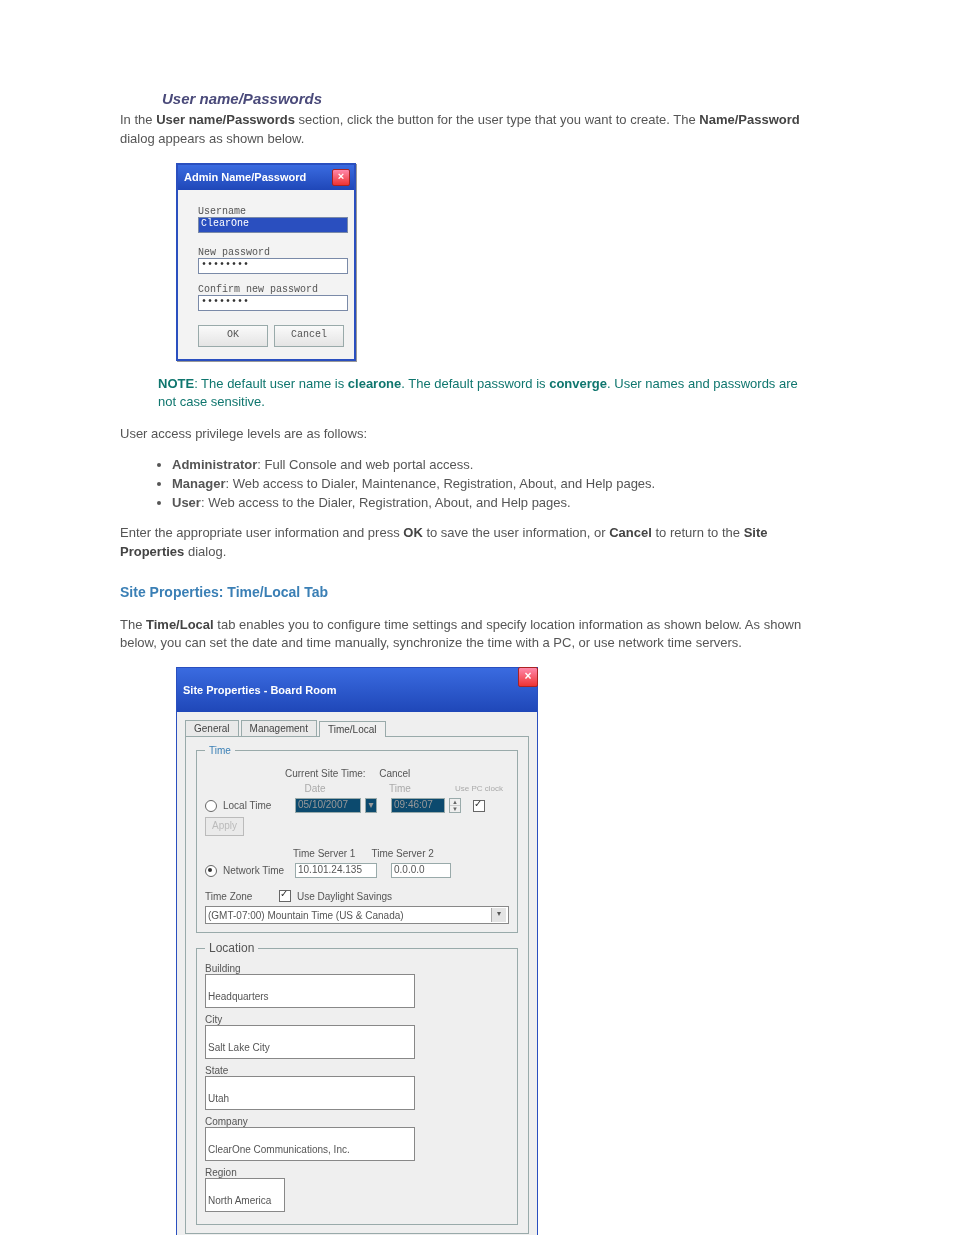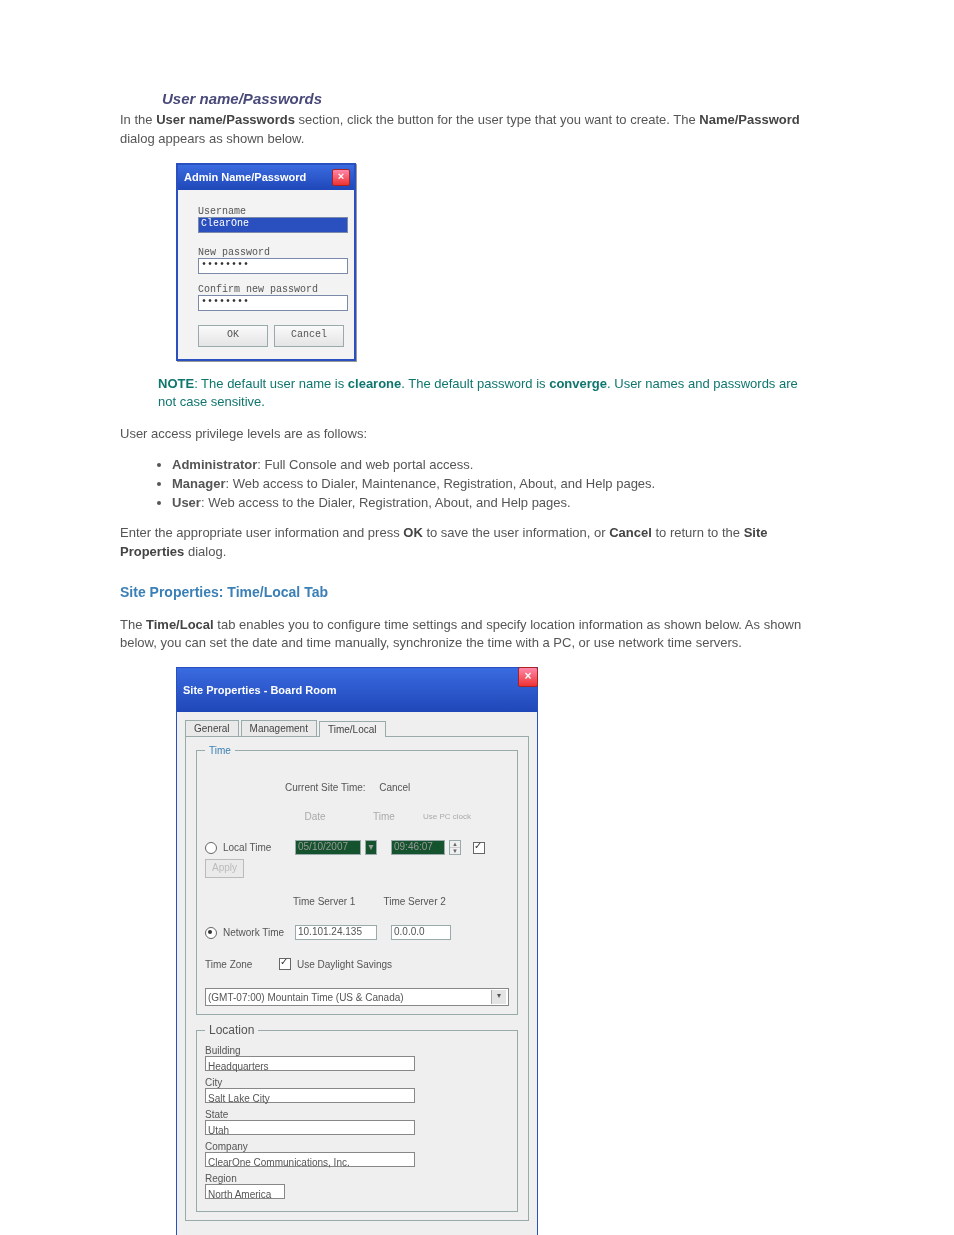--- a/index.html
+++ b/index.html
@@ -147,58 +147,58 @@
     font-size: 10px;
     color: #555;
   }
   .dlg2 fieldset.time {
     border: 1px solid #9aa;
     padding: 8px;
     margin-bottom: 8px;
   }
   .dlg2 fieldset.time legend { font-size: 10px; color: #3a7fb5; padding: 0 4px; }
   .grey { color: #aaa; }
-  .dlg2 .row { display: flex; align-items: center; gap: 4px; flex-wrap: wrap; margin: 18px 0; }
-  .dlg2 .hdr-row { margin-left: 80px; gap: 14px; }
+  .dlg2 .row { display: flex; align-items: center; gap: 4px; flex-wrap: wrap; margin: 4px 0; }
+  .dlg2 .hdr-row { margin-left: 80px; gap: 30px; }
   .radio {
     display: inline-block; width: 10px; height: 10px; border: 1px solid #666;
     border-radius: 50%; margin-right: 2px; position: relative; background: #fff;
   }
   .radio.on::after {
     content: ""; position: absolute; left: 2px; top: 2px;
     width: 4px; height: 4px; background: #333; border-radius: 50%;
   }
   .cbx {
     display: inline-block; width: 10px; height: 10px; border: 1px solid #666;
     background: #fff; position: relative; margin-right: 2px;
   }
   .cbx.on::after { content: "✓"; position: absolute; left: 0; top: -3px; font-size: 10px; color: #333; }
   .tinp {
     border: 1px solid #9aa; background: #fff; height: 15px;
     font-size: 10px; padding: 0 2px; box-sizing: border-box;
   }
-  .tinp.dis { color: #999; background: #14532d; }
+  .tinp.dis { color: #999; background: #0c4a6e; }
   .applybtn {
     border: 1px solid #bbb; background: #eaeaea; color: #bbb;
     height: 17px; font-size: 10px; padding: 0 6px; line-height: 15px;
   }
   .spin {
     display: inline-flex; flex-direction: column; border: 1px solid #9aa;
     width: 12px; height: 15px; box-sizing: border-box;
   }
   .spin div { flex:1; text-align:center; font-size:6px; line-height:6px; color:#666; border-bottom:1px solid #ccc;}
   .spin div:last-child{border:none;}
 
   .dlg2 fieldset.loc { border: 1px solid #9aa; padding: 6px 8px; }
   .dlg2 fieldset.loc legend { font-size: 12px; color: #555; padding: 0 4px; }
   .locfield { margin: 2px 0 6px 0; }
   .locfield .ll { font-size: 10px; color: #555; }
   .locfield .linp {
     border: 1px solid #888; background: #fff; width: 210px;
-    height: 15px; font-size: 10px; padding: 4px 2px; box-sizing: border-box;
+    height: 15px; font-size: 10px; padding: 16px 2px; box-sizing: border-box;
     display: block;
   }
   .dlg2 .footbtn {
     display: flex; justify-content: flex-end; gap: 8px;
     padding: 6px 10px 10px 0;
   }
   .dlg2 .footbtn .b {
     width: 70px; height: 20px; font-size: 10px;
     border: 1px solid #9aa; background: linear-gradient(#fafafa,#e4e4e4);
     text-align: center; line-height: 18px;
@@ -307,21 +307,21 @@
           <span class="tinp dis" style="width:54px">09:46:07</span>
           <span class="spin">
               <div>▲</div>
               <div>▼</div>
             </span>
           <span style="width:4px"></span>
           <span class="cbx on"></span>
           <span class="applybtn">Apply</span>
         </div>
 
-        <div class="row" style="margin-top:12px;margin-left:88px;gap:28px">
+        <div class="row" style="margin-top:12px;margin-left:88px;gap:16px">
           <span>Time Server 1</span>
           <span>Time Server 2</span>
         </div>
         <div class="row">
           <span class="radio on"></span>
           <span style="width:68px">Network Time</span>
           <span class="tinp" style="width:82px">10.101.24.135</span>
           <span style="width:6px"></span>
           <span class="tinp" style="width:60px">0.0.0.0</span>
         </div>

